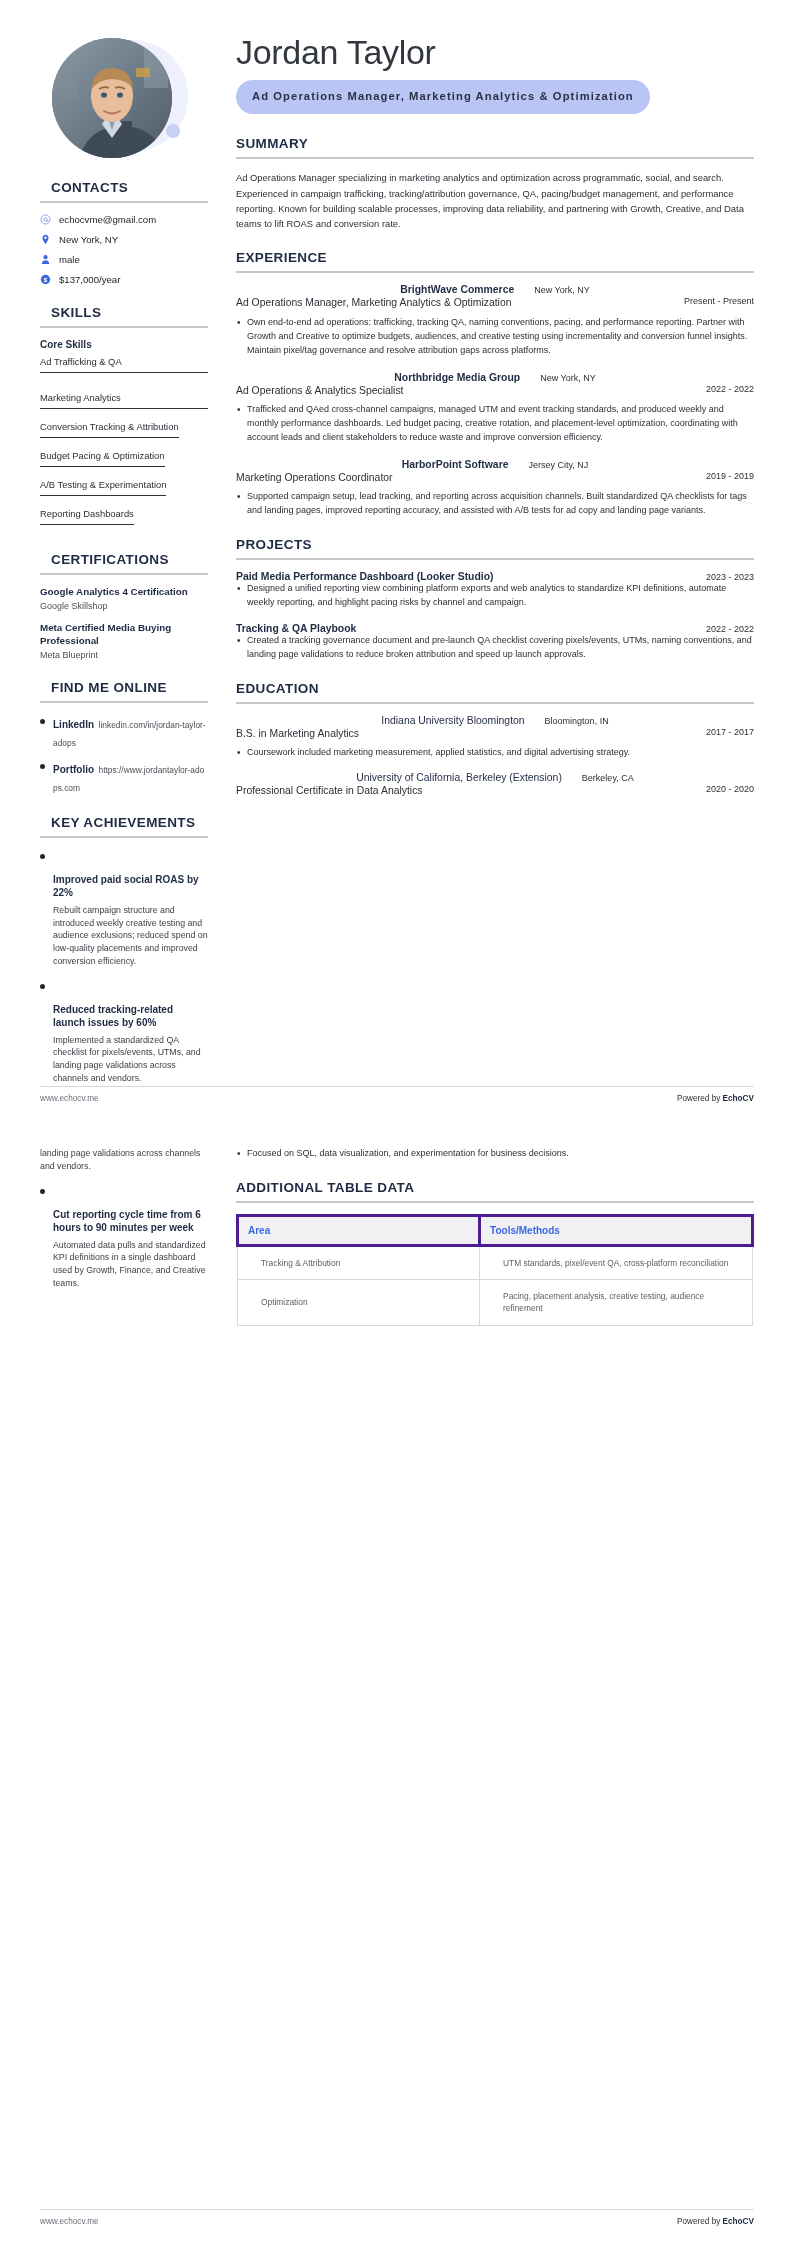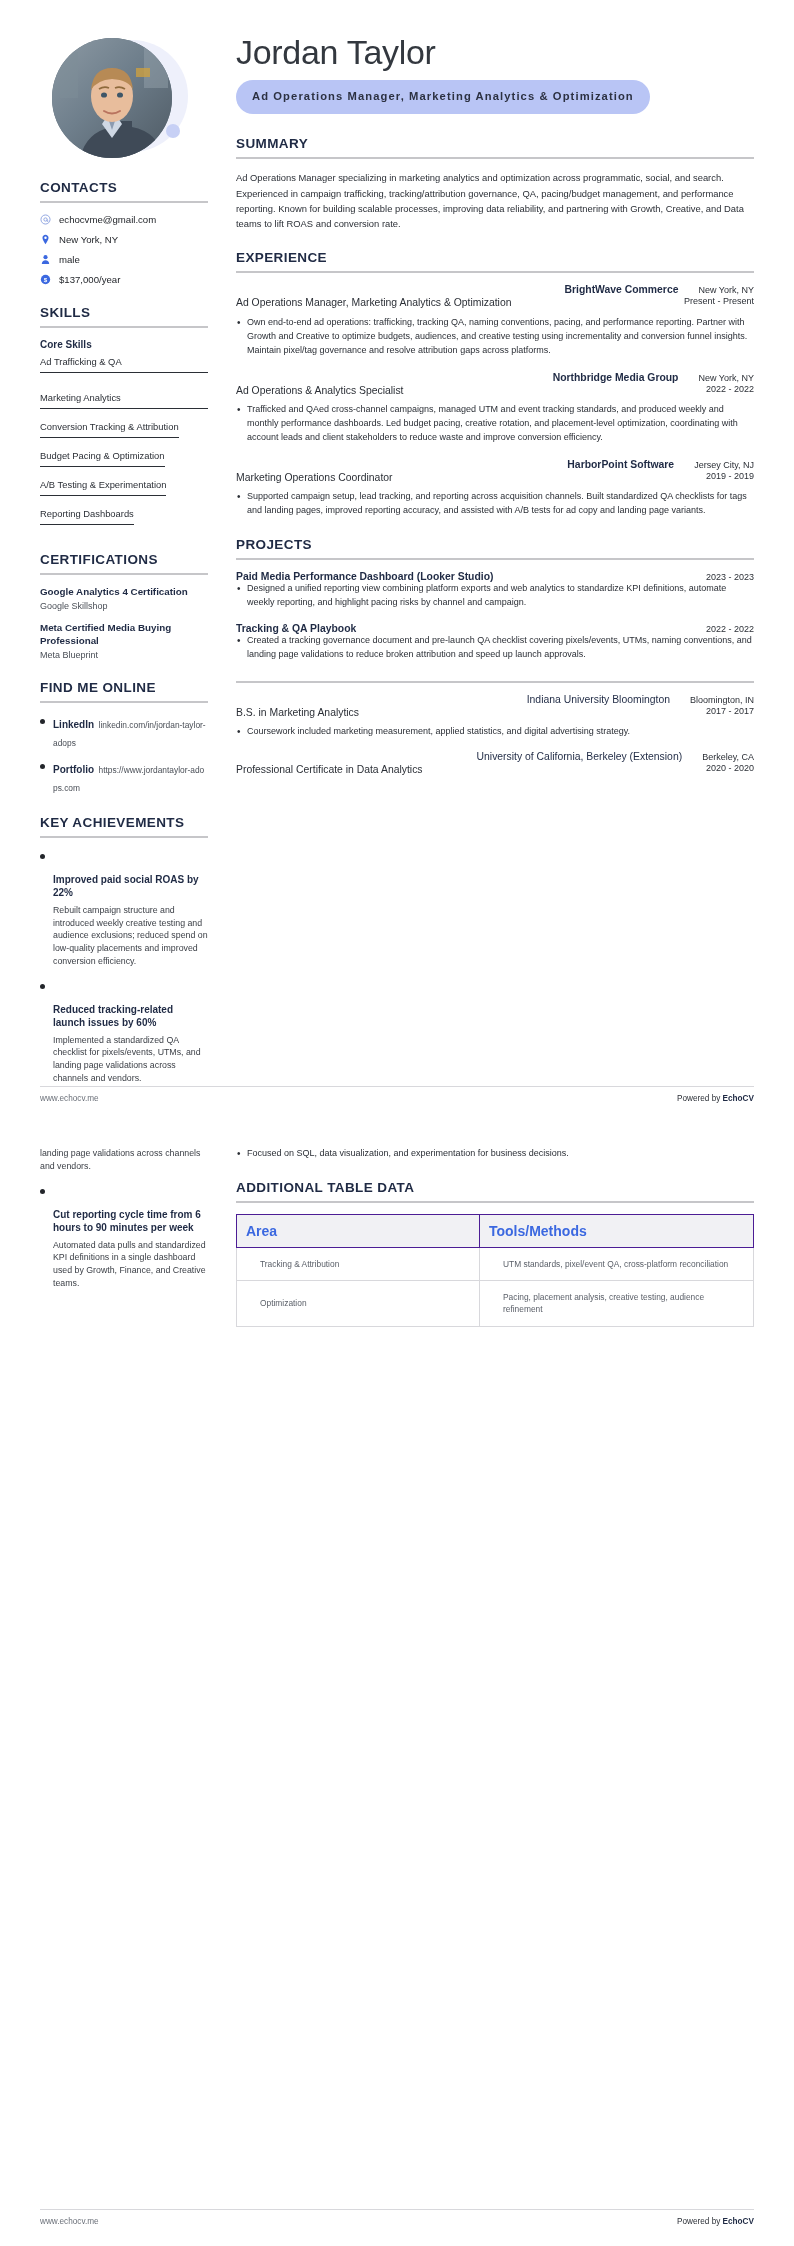--- a/index.html
+++ b/index.html
@@ -59,20 +59,21 @@
     background: #5c6b78;
   }
   .photo svg { display: block; width: 120px; height: 120px; }
 
   .side-h {
     font-size: 13.5px;
     font-weight: bold;
     letter-spacing: 0.4px;
     color: #1f2a44;
     margin-bottom: 6px;
+    margin-left: 11px;
   }
   .side-rule {
     height: 2px;
     background: #c6c6c9;
     margin-bottom: 11px;
   }
   .side-block { margin-bottom: 20px; }
 
   .contact-row {
     display: flex;
@@ -196,21 +197,21 @@
 
   .summary-text {
     font-size: 9.4px;
     color: #2b2f36;
     line-height: 1.62;
   }
 
   .job { margin-bottom: 14px; }
   .job-line {
     display: flex;
-    justify-content: flex-end;
+    justify-content: center;
     align-items: baseline;
     gap: 20px;
   }
   .job-company {
     font-size: 10.4px;
     font-weight: bold;
     color: #1f2a44;
   }
   .job-loc {
     font-size: 9px;
@@ -285,25 +286,25 @@
   
   .data-table {
     border-collapse: collapse;
     width: 100%;
     margin-top: 3px;
     border: 1px solid #d8d8dc;
   }
   .data-table th {
     background: #f1f1f4;
     color: #3b68e0;
-    font-size: 14px;
+    font-size: 10px;
     font-weight: bold;
     text-align: left;
     padding: 8px 9px;
-    border: 1px solid #4c1d95;
+    border: 3px solid #4c1d95;
   }
   .data-table td {
     font-size: 8.4px;
     color: #5a5f68;
     padding: 10px 23px;
     border: 1px solid #d8d8dc;
     line-height: 1.45;
     vertical-align: middle;
   }
   .col-area { width: 47%; }
@@ -565,20 +566,21 @@
             <span class="job-dates">2022 - 2022</span>
           </div>
           <ul class="bullets">
             <li>Created a tracking governance document and pre-launch QA checklist covering pixels/events, UTMs, naming conventions, and landing page validations to reduce broken attribution and speed up launch approvals.</li>
           </ul>
         </div>
       </section>
 
       
       <section class="main-block">
+        <div class="main-h">EDUCATION</div>
         <div class="main-rule"></div>
 
         <div class="edu">
           <div class="job-line">
             <span class="edu-school">Indiana University Bloomington</span>
             <span class="job-loc">Bloomington, IN</span>
           </div>
           <div class="job-line-2">
             <span class="edu-deg">B.S. in Marketing Analytics</span>
             <span class="job-dates">2017 - 2017</span>

